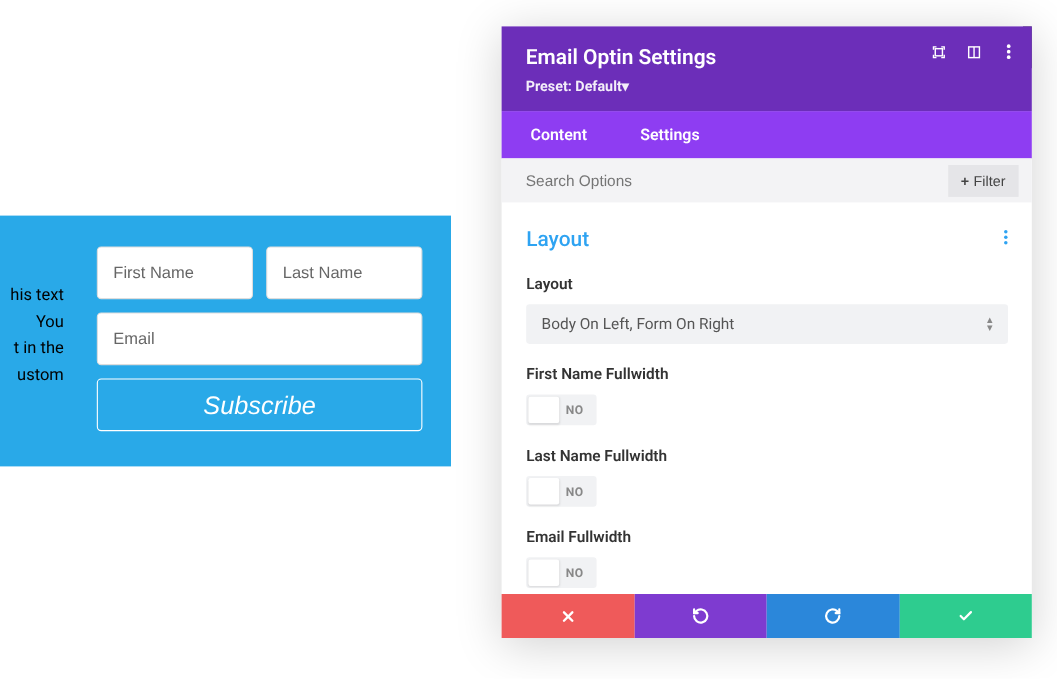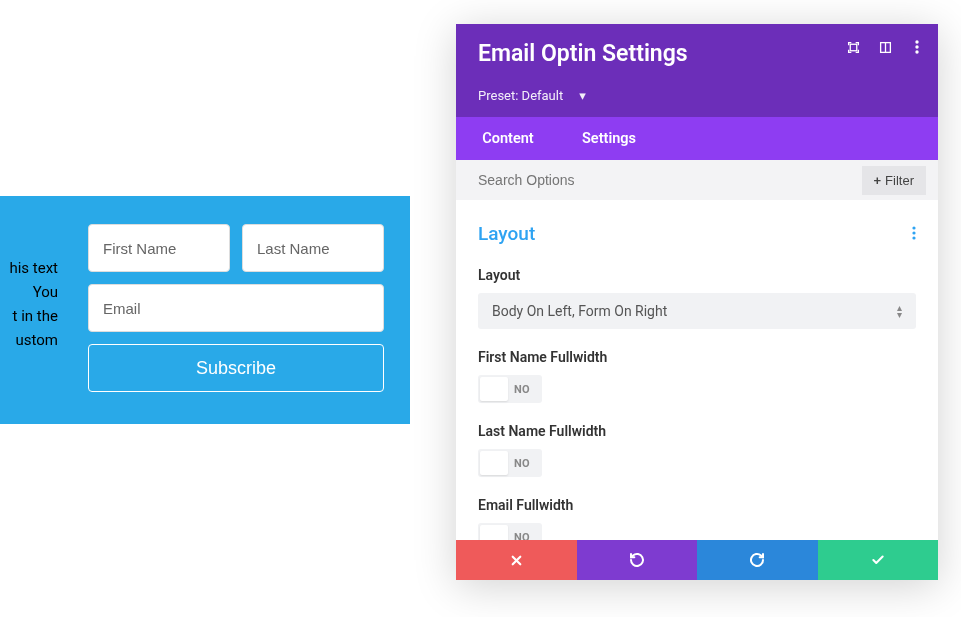--- a/index.html
+++ b/index.html
@@ -50,48 +50,49 @@
     }
     .field::placeholder { color: #666; }
     .field-half { width: 140px; }
     .subscribe-btn {
       width: 296px;
       height: 48px;
       background: transparent;
       border: 1.5px solid #fff;
       border-radius: 4px;
       color: #fff;
-      font-size: 18px;
+      font-size: 23px;
       font-weight: 400;
       cursor: pointer;
       display: flex;
       align-items: center;
       justify-content: center;
+      font-style: italic;
     }
 
     
     .modal {
       position: absolute;
       left: 456px;
       top: 24px;
       width: 482px;
       height: 556px;
       background: #fff;
       box-shadow: 0 6px 40px rgba(0,0,0,0.18);
       display: flex;
       flex-direction: column;
     }
     .modal-header {
       background: #6c2eb9;
       color: #fff;
       padding: 16px 22px 14px;
       position: relative;
     }
-    .modal-title { font-size: 23px; font-weight: 600; }
-    .modal-preset { font-size: 13px; font-weight: 400; margin-top: 21px; opacity: 0.92; display: flex; align-items: center; gap: 16px; }
+    .modal-title { font-size: 19px; font-weight: 600; }
+    .modal-preset { font-size: 13px; font-weight: 700; margin-top: 8px; opacity: 0.92; display: flex; align-items: center; gap: 0; }
     .modal-header-icons {
       position: absolute;
       right: 14px;
       top: 16px;
       display: flex;
       gap: 18px;
       align-items: center;
     }
     .hdr-icon { width: 14px; height: 14px; color: #fff; cursor: pointer; display: flex; align-items: center; justify-content: center; }
     .tabs {

